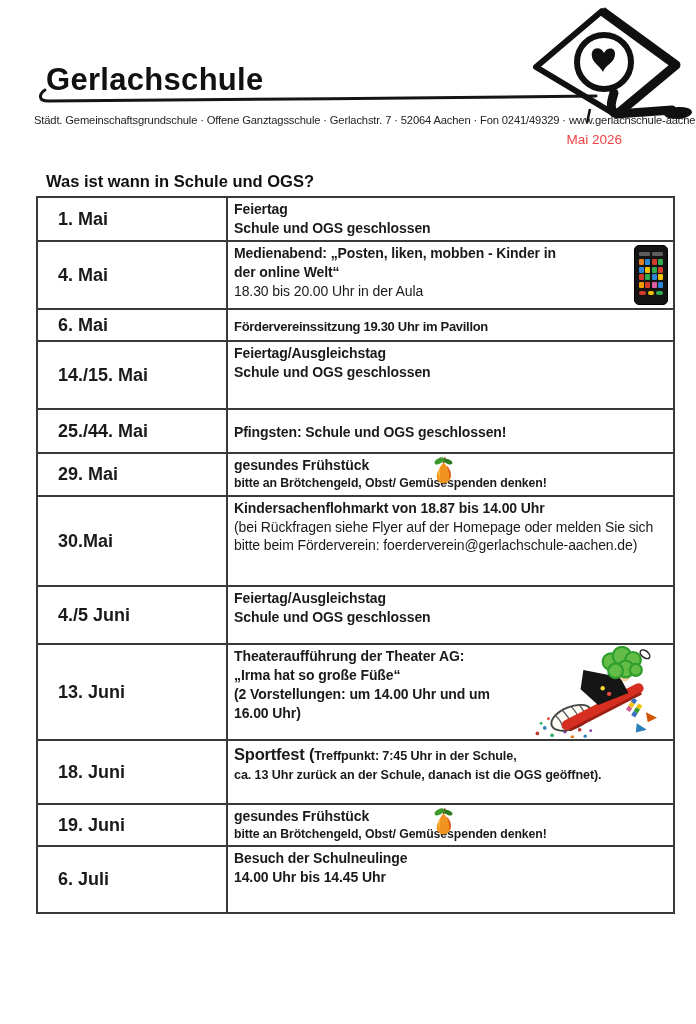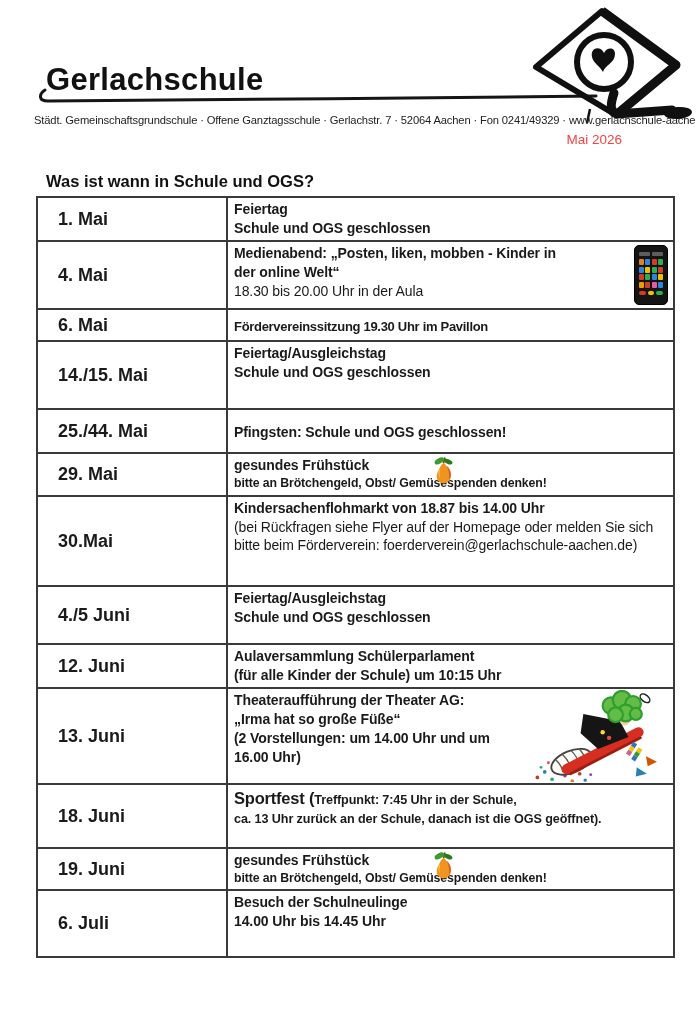--- a/index.html
+++ b/index.html
@@ -193,27 +193,20 @@
       </tr>
 
       <tr style="height:58px">
         <td class="c-date">4./5 Juni</td>
         <td class="c-content">
           <div class="ln">Feiertag/Ausgleichstag</div>
           <div class="ln">Schule und OGS geschlossen</div>
         </td>
       </tr>
 
-      <tr style="height:44px">
-        <td class="c-date">12. Juni</td>
-        <td class="c-content">
-          <div class="ln">Aulaversammlung Schülerparlament</div>
-          <div class="ln">(für alle Kinder der Schule) um 10:15 Uhr</div>
-        </td>
-      </tr>
 
       <tr style="height:96px">
         <td class="c-date">13. Juni</td>
         <td class="c-content">
           <svg class="witch" viewBox="0 0 150 100">
             <g fill="none">
               <circle cx="8" cy="95" r="2" fill="#c0392b"></circle>
                 <circle cx="16" cy="89" r="2" fill="#2980b9"></circle>
               <circle cx="24" cy="97" r="2" fill="#27ae60"></circle>
                 <circle cx="31" cy="86" r="2" fill="#f1c40f"></circle>

